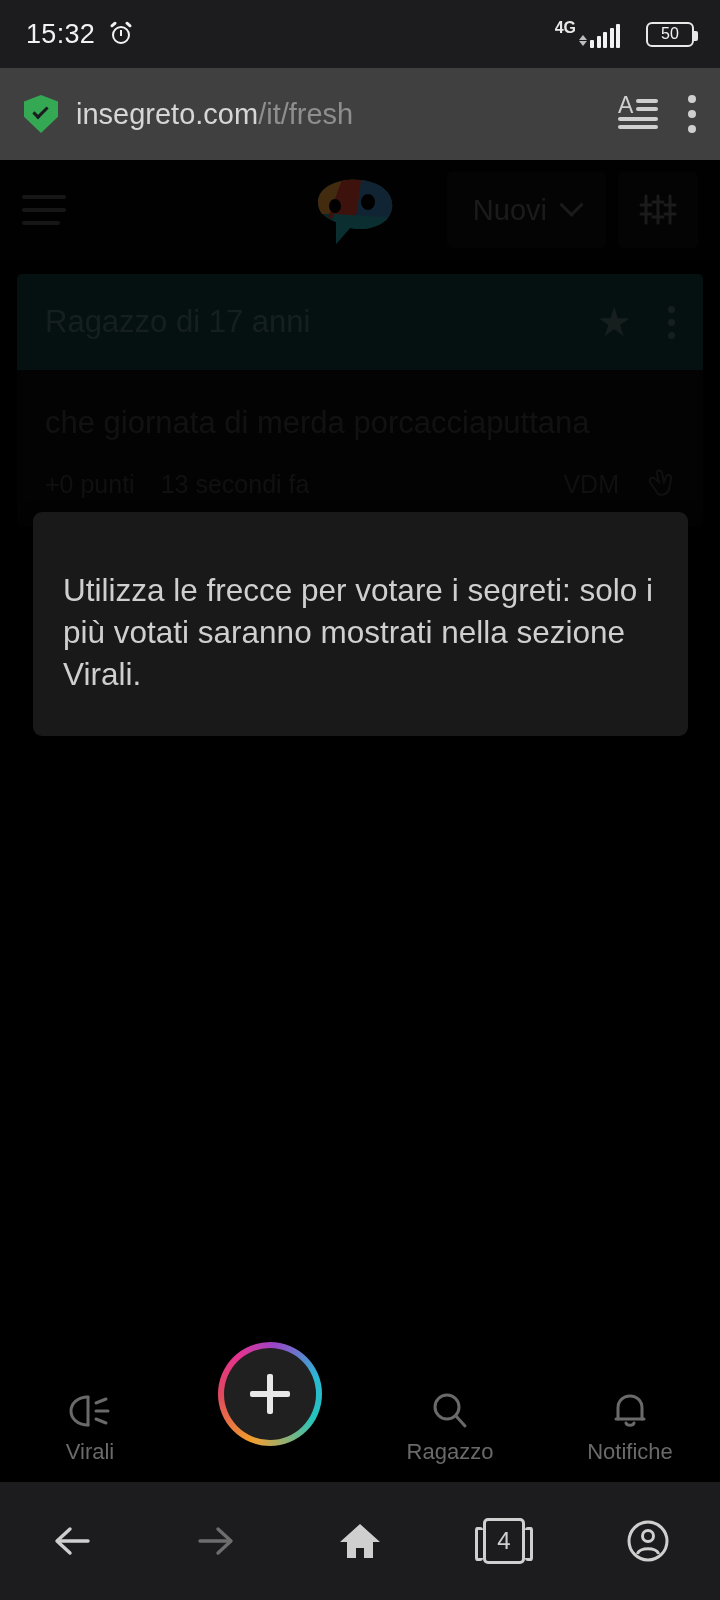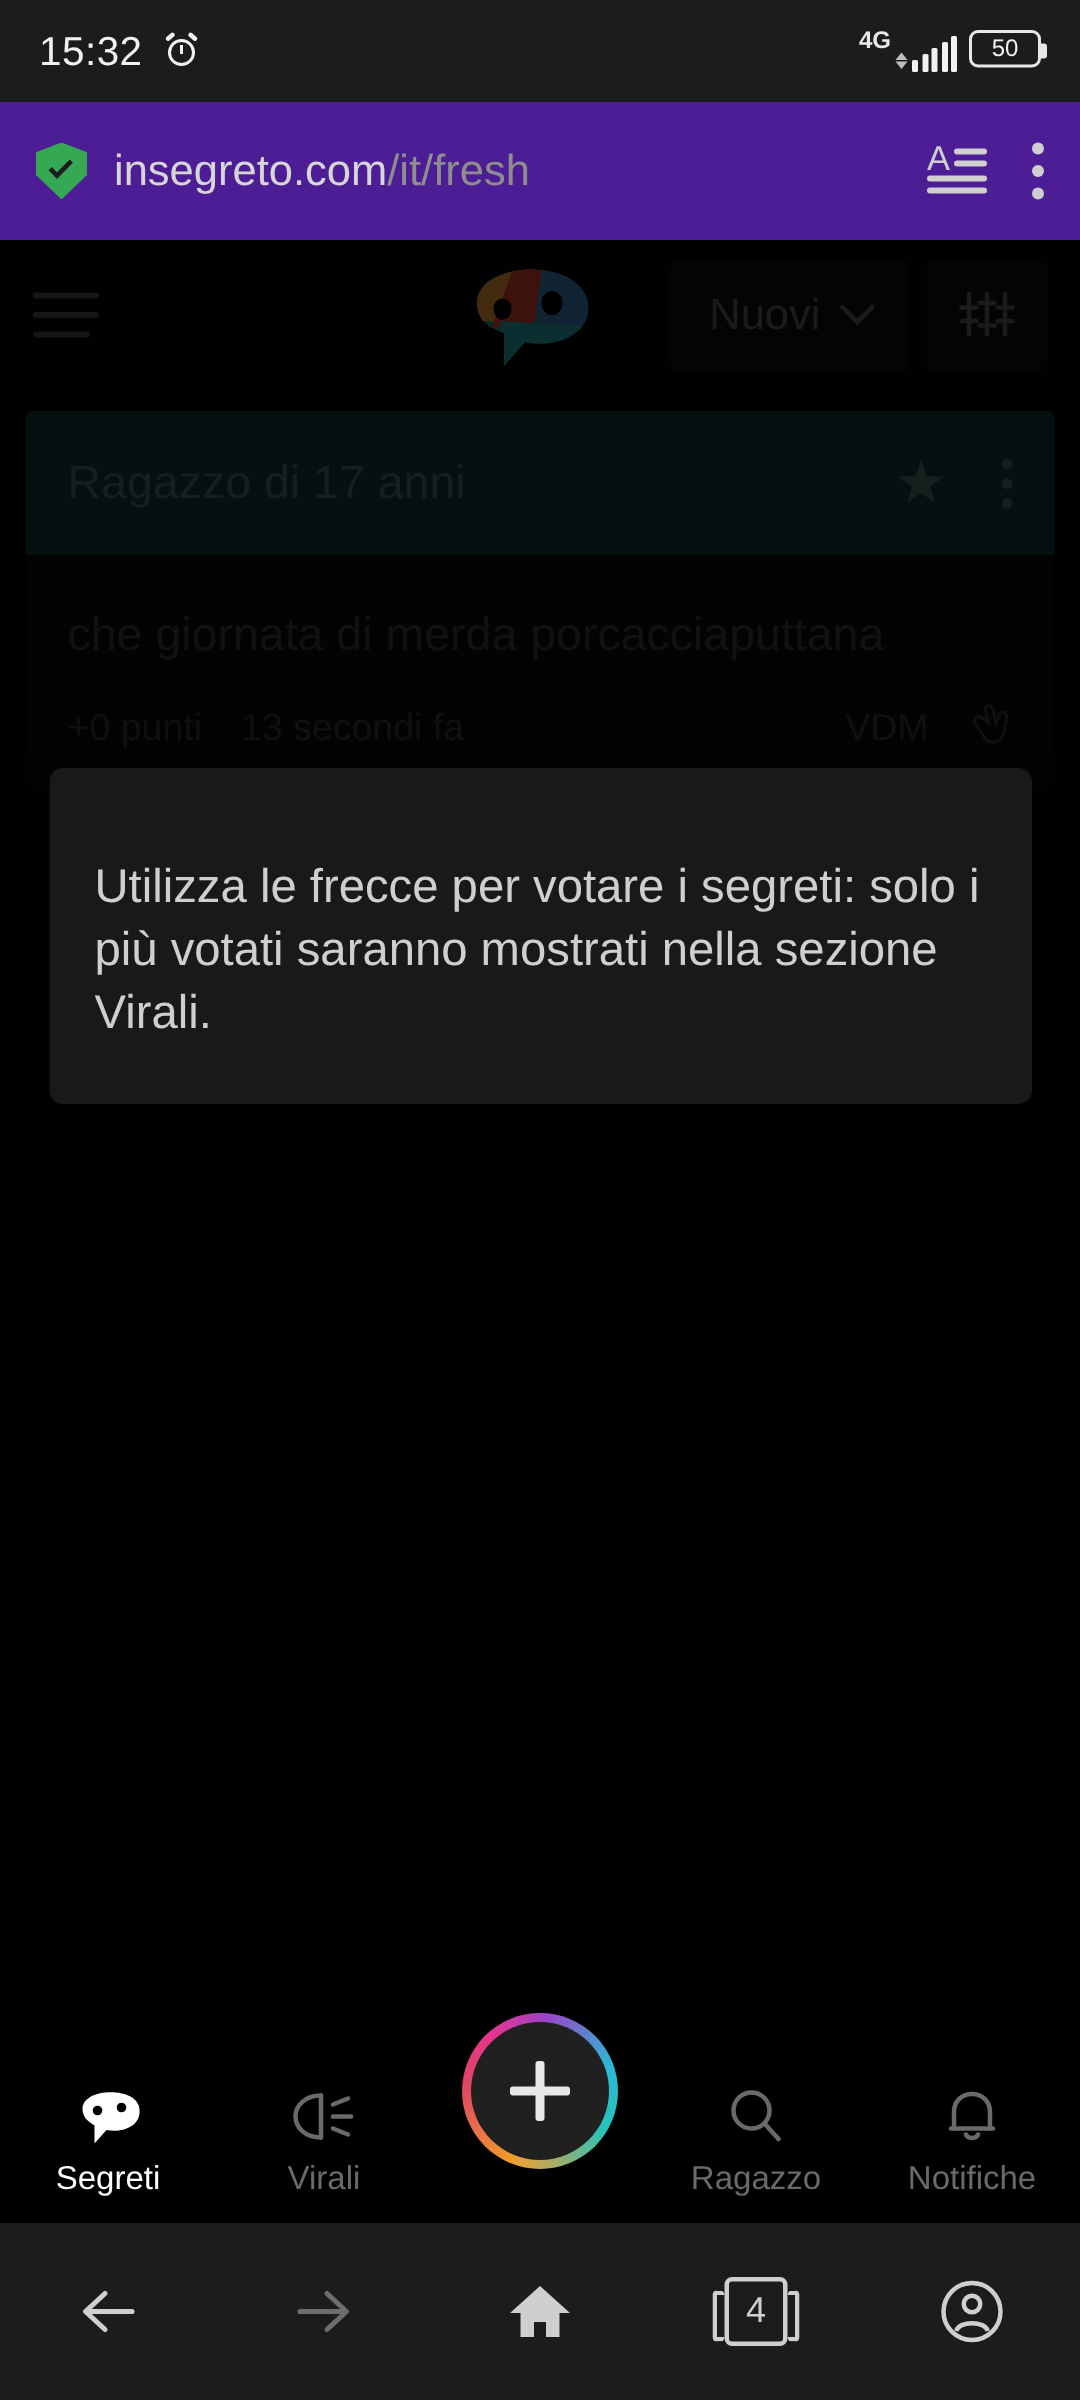--- a/index.html
+++ b/index.html
@@ -13,21 +13,21 @@
 
   
   .statusbar{
     position:absolute; top:0; left:0; width:720px; height:68px;
     background:#1c1c1e;
     display:flex; align-items:center; justify-content:space-between;
     padding:0 26px;
   }
   .sb-left{ display:flex; align-items:center; gap:15px; }
   .sb-time{ color:#f2f2f2; font-size:27px; letter-spacing:.3px; }
-  .sb-right{ display:flex; align-items:flex-start; gap:4px; }
+  .sb-right{ display:flex; align-items:center; gap:22px; }
   .alarm-ico{ width:22px; height:22px; position:relative; }
   .alarm-ico .dial{
     position:absolute; left:2px; top:3px; width:18px; height:18px;
     border:2.2px solid #f2f2f2; border-radius:50%;
   }
   .alarm-ico .bellL, .alarm-ico .bellR{
     position:absolute; top:0px; width:7px; height:3px; background:#f2f2f2; border-radius:2px;
   }
   .alarm-ico .bellL{ left:0px; transform:rotate(-40deg); }
   .alarm-ico .bellR{ right:0px; transform:rotate(40deg); }
@@ -48,21 +48,21 @@
   }
   .battery:after{
     content:""; position:absolute; right:-6px; top:7px; width:4px; height:10px;
     background:#e8e8e8; border-radius:0 2px 2px 0;
   }
   .battery span{ color:#f2f2f2; font-size:16px; line-height:1; }
 
   
   .urlbar{
     position:absolute; top:68px; left:0; width:720px; height:92px;
-    background:#4c1d95; display:flex; align-items:center; padding:0 24px;
+    background:#404040; display:flex; align-items:center; padding:0 24px;
   }
   .shield{
     width:34px; height:38px; position:relative; flex:0 0 auto; margin-right:18px;
   }
   .shield .body{
     width:34px; height:38px; background:#34a853;
     clip-path: polygon(50% 0%, 100% 17%, 100% 57%, 50% 100%, 0% 57%, 0% 17%);
   }
   .shield .check{
     position:absolute; left:9px; top:12px; width:15px; height:8px;
@@ -332,30 +332,20 @@
   </div>
 
   <div class="scrim"></div>
 
   <div class="dialog">
     <p class="dlg-p">Utilizza le frecce per votare i segreti: solo i più votati saranno mostrati nella sezione Virali.</p>
   </div>
 
   <div class="appnav">
 
-    <div class="nav-item active">
-      <div class="nav-ico">
-        <svg width="48" height="38" viewBox="0 0 48 38">
-          <path d="M7 14 C7 6, 18 2, 29 3 C41 4, 46 10, 45 17 C44 26, 33 30, 23 28 L15 37 L15 25 C10 22, 7 19, 7 14 Z" fill="#ffffff"></path>
-          <circle cx="17" cy="15" r="3.2" fill="#000"></circle>
-          <circle cx="33" cy="13" r="3.2" fill="#000"></circle>
-        </svg>
-      </div>
-      <div class="lbl">Segreti</div>
-    </div>
 
     <div class="nav-item">
       <div class="nav-ico">
         <svg width="48" height="40" viewBox="0 0 48 40" fill="none" stroke="#6a6a6a" stroke-width="3" stroke-linecap="round">
           <path d="M22 6 C11 6, 5 13, 5 20 C5 27, 11 34, 22 34"></path>
           <path d="M22 6 L22 34"></path>
           <path d="M30 12 L40 8"></path>
           <path d="M30 20 L42 20"></path>
           <path d="M30 28 L40 32"></path>
         </svg>

